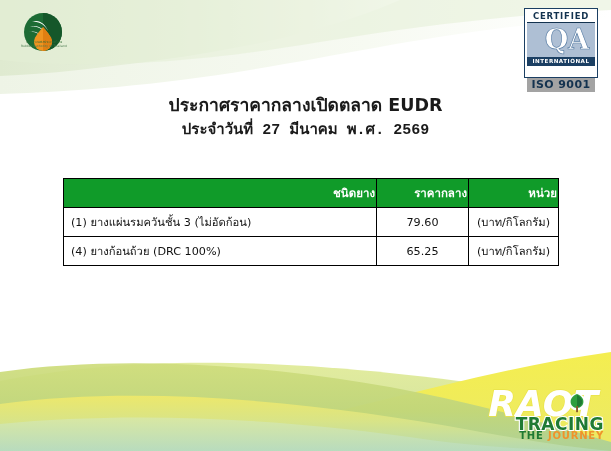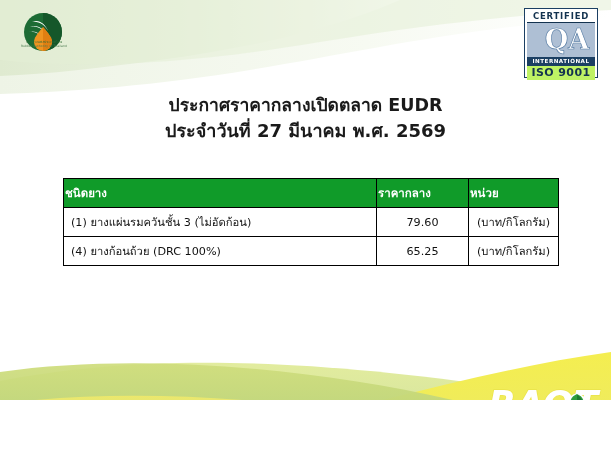--- a/index.html
+++ b/index.html
@@ -2,21 +2,21 @@
 <html><head>
 <meta charset="utf-8">
 <style>
   html,body{margin:0;padding:0;}
   body{
     width:611px;height:451px;
     background:#ffffff;
     font-family:"DejaVu Sans","Liberation Sans",sans-serif;
     overflow:hidden;position:relative;
   }
-  #page{position:absolute;inset:0;width:611px;height:400px;overflow:hidden;background:#fff;}
+  #page{position:absolute;inset:0;width:611px;height:451px;overflow:hidden;background:#fff;}
 
   .bg-svg{position:absolute;left:0;top:0;width:611px;height:451px;}
 
   
   .raot-seal{position:absolute;left:12px;top:10px;width:62px;height:52px;}
   .seal-caption{
     position:absolute;left:8px;top:41px;width:72px;
     text-align:center;line-height:1.05;color:#2f6b33;
     font-size:3.4px;letter-spacing:.1px;white-space:nowrap;
   }
@@ -35,46 +35,46 @@
   .qa-mid{
     height:34px;background:#aebfd4;position:relative;overflow:hidden;
     display:flex;align-items:center;justify-content:center;padding-left:12px;
   }
   .qa-mid svg{display:block;}
   .qa-intl{
     background:#1b3f63;color:#ffffff;text-align:center;
     font-size:5.6px;font-weight:bold;letter-spacing:.5px;line-height:9px;
   }
   .qa-iso{
-    background:#bef264;color:#13324f;text-align:center;
-    font-weight:bold;font-size:11px;letter-spacing:.4px;line-height:14px;
+    background:#a3a3a3;color:#13324f;text-align:center;
+    font-weight:bold;font-size:11px;letter-spacing:.4px;line-height:14px;margin-top:12px;
   }
 
   
   .title-wrap{position:absolute;left:0;top:92px;width:611px;text-align:center;}
   .title-line{
     color:#1a1a1a;font-size:17.5px;font-weight:bold;line-height:26px;
     font-family:"DejaVu Sans","Liberation Sans",sans-serif;
   }
-  .title-line.l2{font-size:18px;}
+  .title-line.l2{font-size:15px;font-family:Liberation Mono, monospace;}
 
   
   .table-wrap{position:absolute;left:63px;top:178px;width:486px;}
   table.price{
     border-collapse:collapse;width:486px;
     table-layout:fixed;background:#ffffff;
   }
   table.price th,table.price td{
     border:1px solid #000000;
     font-size:11.2px;color:#111;
     font-family:"DejaVu Sans","Liberation Sans",sans-serif;
   }
   table.price thead th{
     background:#109B29;color:#ffffff;font-weight:bold;
-    height:26px;text-align:left;font-size:11.5px;
+    height:26px;text-align:right;font-size:11.5px;
     border-color:#000;
   }
   table.price tbody td{height:28px;padding:0 7px;}
   .col-name{width:310px;text-align:left;}
   .col-price{width:89px;text-align:center;}
   .col-unit{width:87px;text-align:center;}
 
   
   .raot-logo{position:absolute;left:452px;top:386px;width:152px;height:62px;}
   .raot-word{

